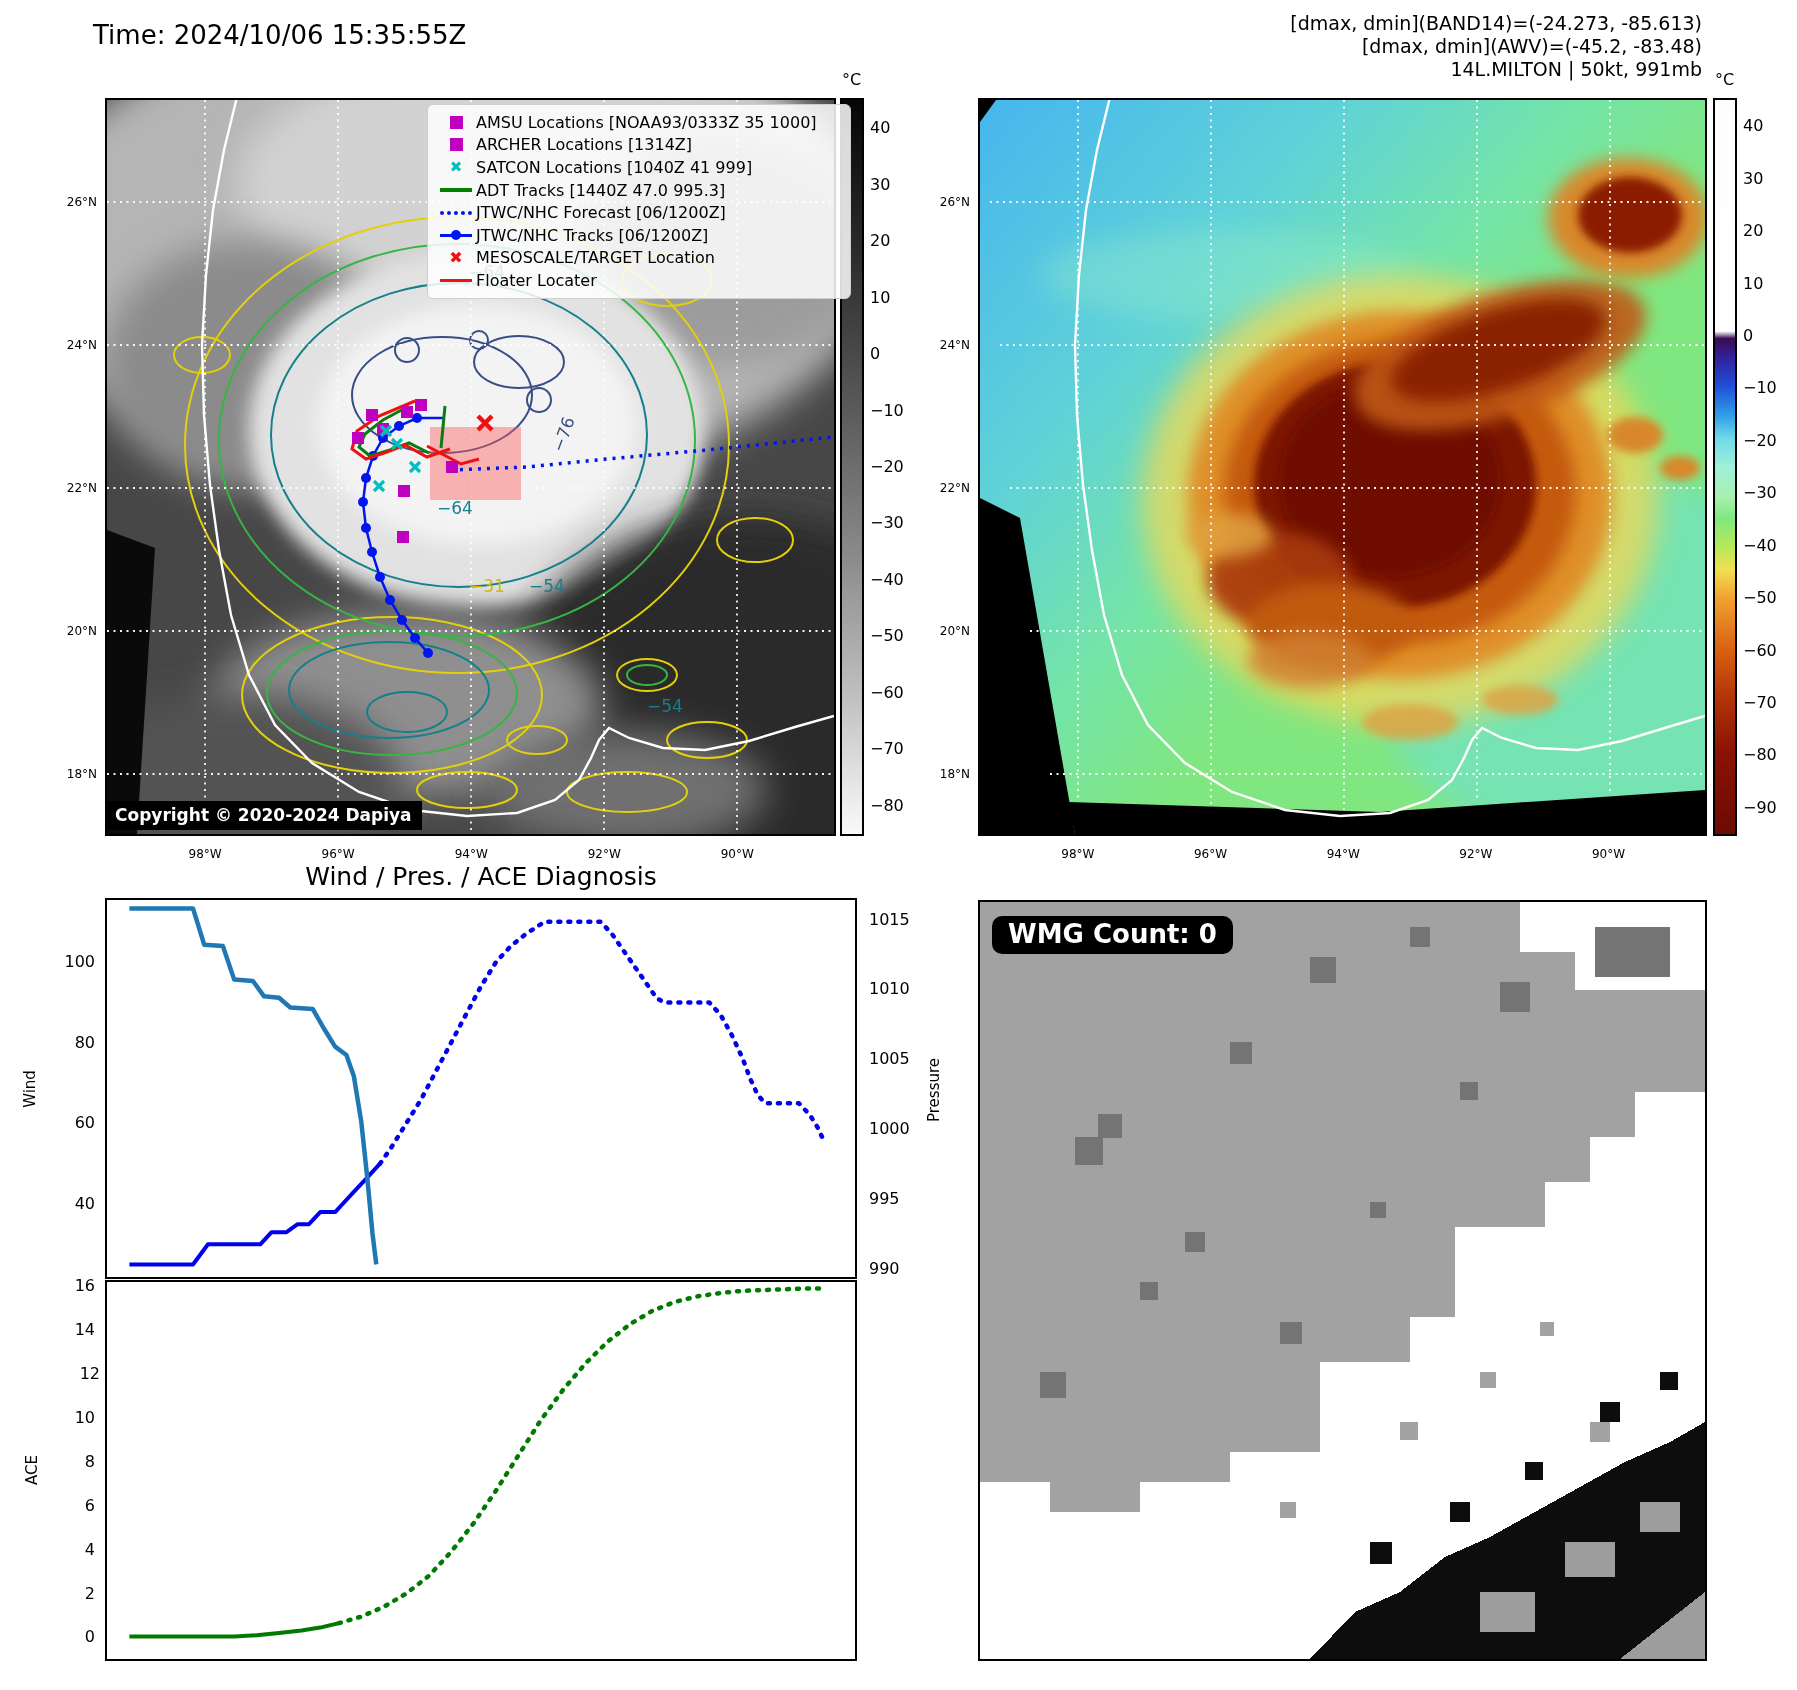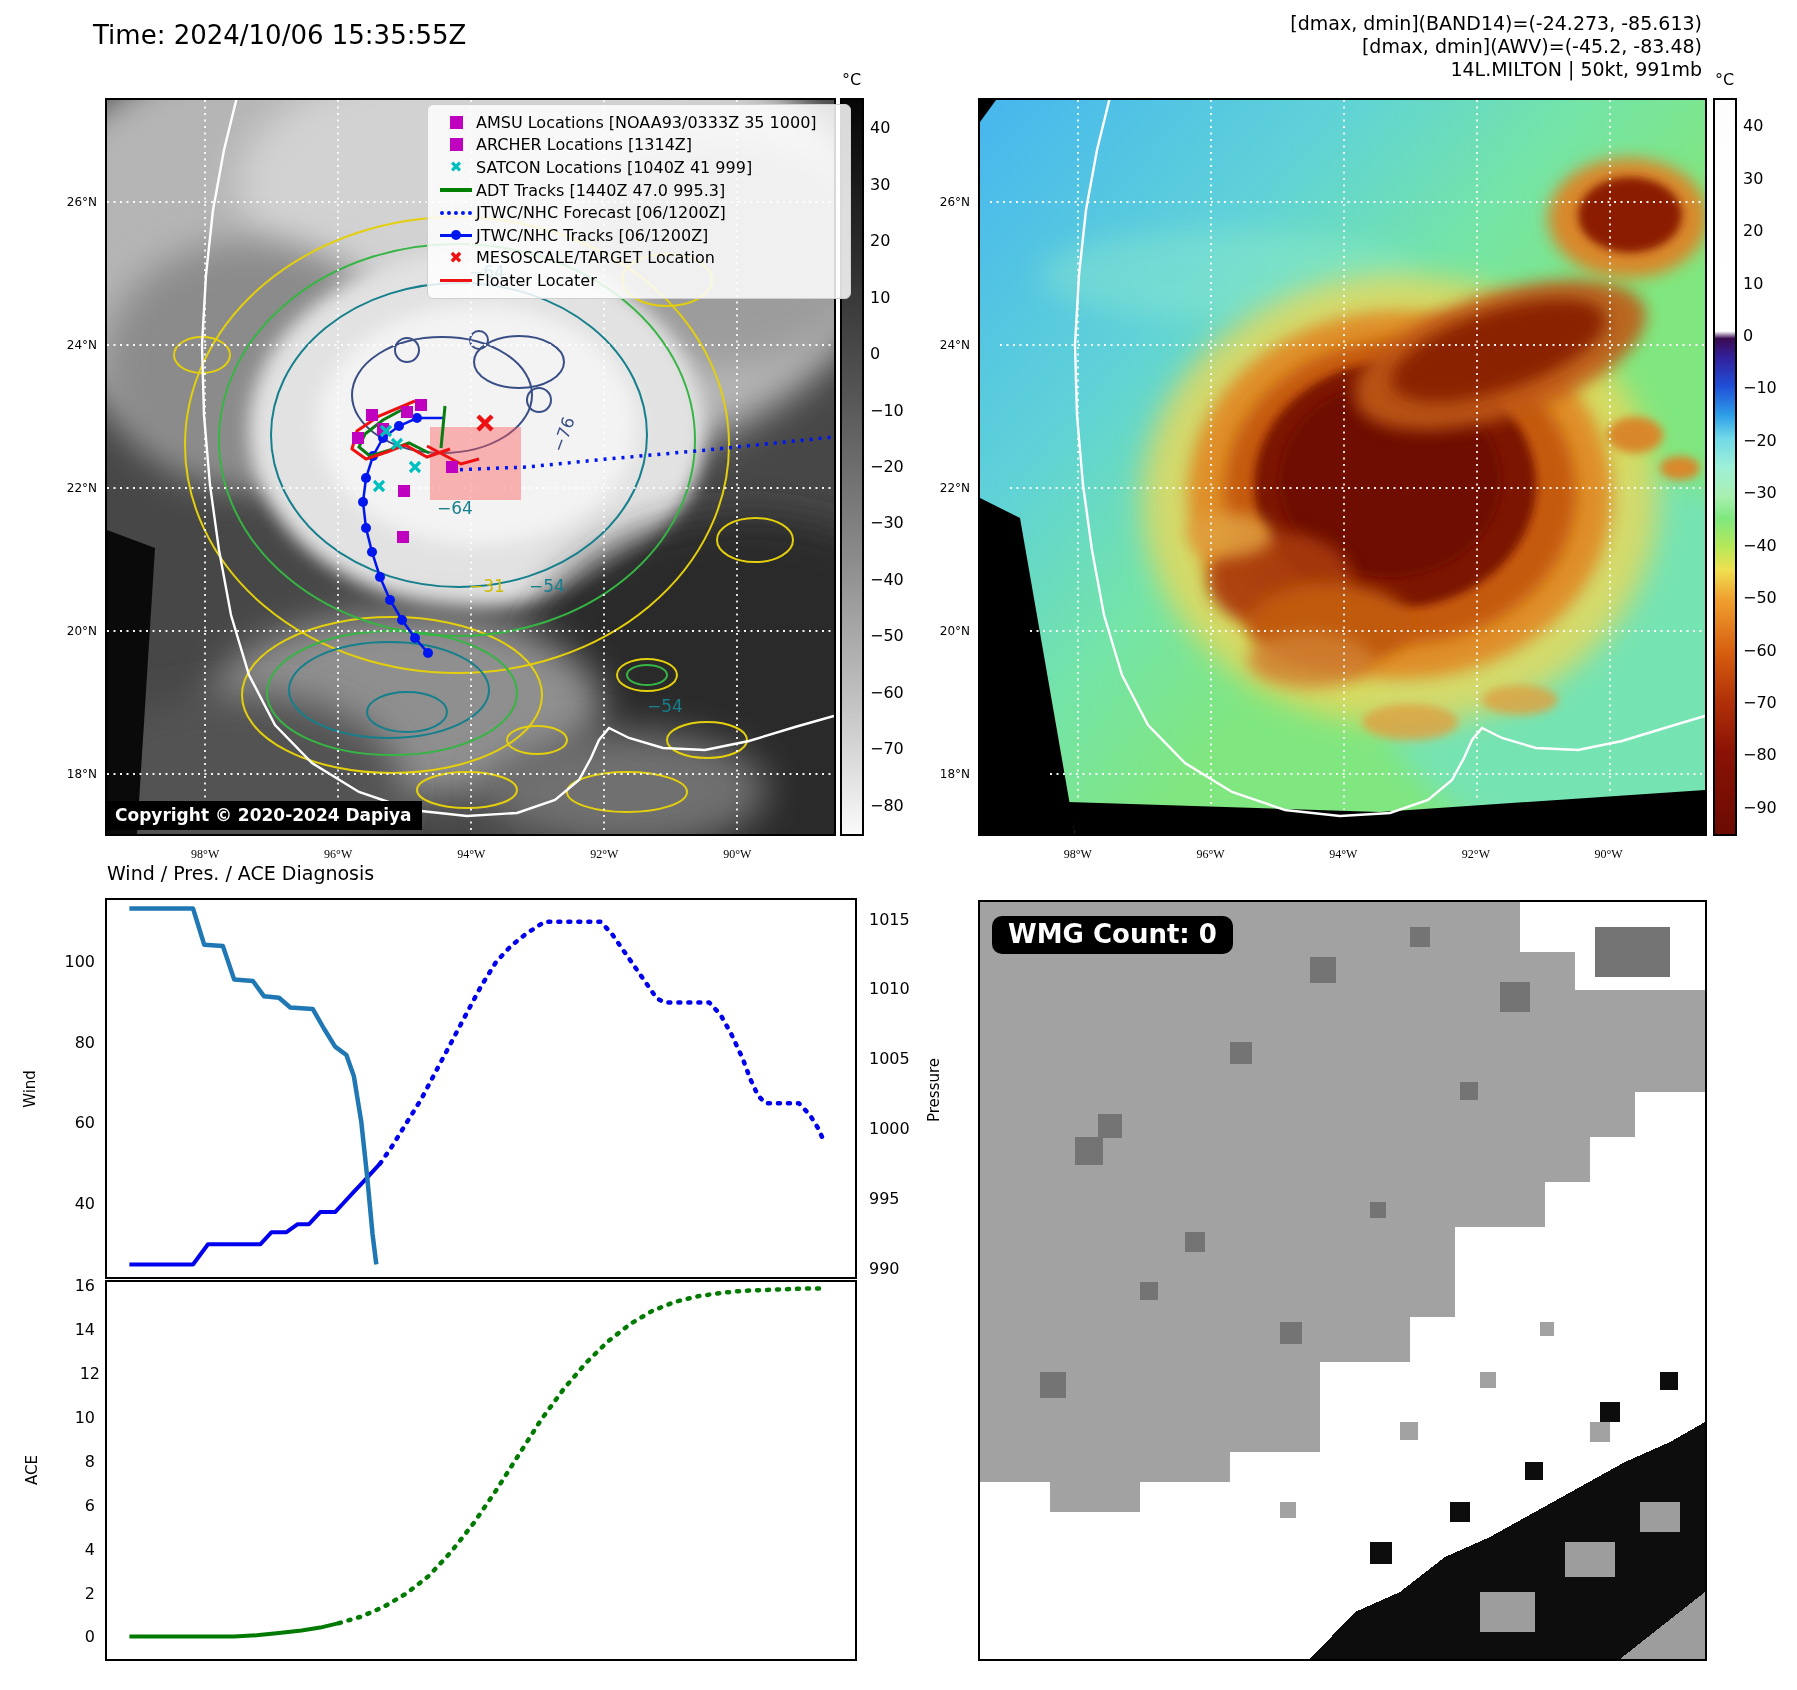--- a/index.html
+++ b/index.html
@@ -30,21 +30,21 @@
   .cbar-unit{position:absolute;font-size:16px;}
   #cb1-unit{left:842px;top:70px;}
   #cb2-unit{left:1715px;top:70px;}
   
   .lat-col{position:absolute;width:48px;height:734px;}
   #lat1{left:53px;top:100px;} #lat2{left:926px;top:100px;}
   .lon-row{position:absolute;height:24px;}
   #lon1{left:107px;top:842px;width:727px;} #lon2{left:980px;top:842px;width:725px;}
   .geo-tick{position:absolute;font-size:12px;line-height:20px;}
   .lat-col .geo-tick{right:4px;}
-  .lon-row .geo-tick{text-align:center;font-family:Liberation Serif, serif;}
+  .lon-row .geo-tick{text-align:center;}
   
   .mlegend{position:absolute;left:320px;top:4px;width:406px;background:rgba(255,255,255,0.85);
            border:1px solid #cfcfcf;border-radius:6px;padding:6px 8px;z-index:5;}
   .mrow{display:flex;align-items:center;height:22.6px;font-size:16px;white-space:nowrap;}
   .mk{flex:0 0 40px;display:flex;align-items:center;justify-content:center;}
   .mk-square{width:13px;height:13px;background:#BF00BF;}
   .mk-x{color:#00BFBF;font-weight:bold;font-size:15px;}
   .mk-x::before{content:"✖";}
   .mk-redx{color:#EE1111;font-weight:bold;font-size:16px;}
   .mk-redx::before{content:"✖";}
@@ -52,21 +52,21 @@
   .mk-green{background:#008000;} .mk-red{background:#EE1111;height:3px;}
   .mk-dotline{width:32px;height:0;border-top:4px dotted #0016EE;}
   .mk-linedot{position:relative;width:32px;height:3px;background:#0016EE;}
   .mk-linedot::after{content:"";position:absolute;left:11px;top:-4px;width:10px;height:10px;border-radius:50%;background:#0016EE;}
   
   .copyright{position:absolute;left:0;bottom:4px;background:#000;color:#fff;font-weight:bold;
              font-size:17px;padding:4px 10px 5px 8px;z-index:5;}
   .wmg-badge{position:absolute;left:12px;top:14px;background:#000;color:#fff;font-weight:bold;
              font-size:26px;padding:3px 16px 5px 16px;border-radius:10px;z-index:5;}
   
-  #diag-title{left:107px;top:862px;width:748px;font-size:19px;}
+  #diag-title{left:107px;top:862px;width:748px;text-align:center;font-size:25px;}
   .tickcol{position:absolute;width:48px;height:377px;}
   #c1-wind-ticks{left:53px;top:900px;} #c1-pres-ticks{left:863px;top:900px;}
   #c2-ace-ticks{left:53px;top:1282px;}
   .chart-tick{position:absolute;font-size:16px;line-height:20px;}
   .tick-left{right:6px;text-align:center;} .tick-right{left:6px;}
   .vlabel{position:absolute;font-size:15px;transform:translate(-50%,-50%) rotate(-90deg);white-space:nowrap;}
 </style>
 </head>
 <body>
 

